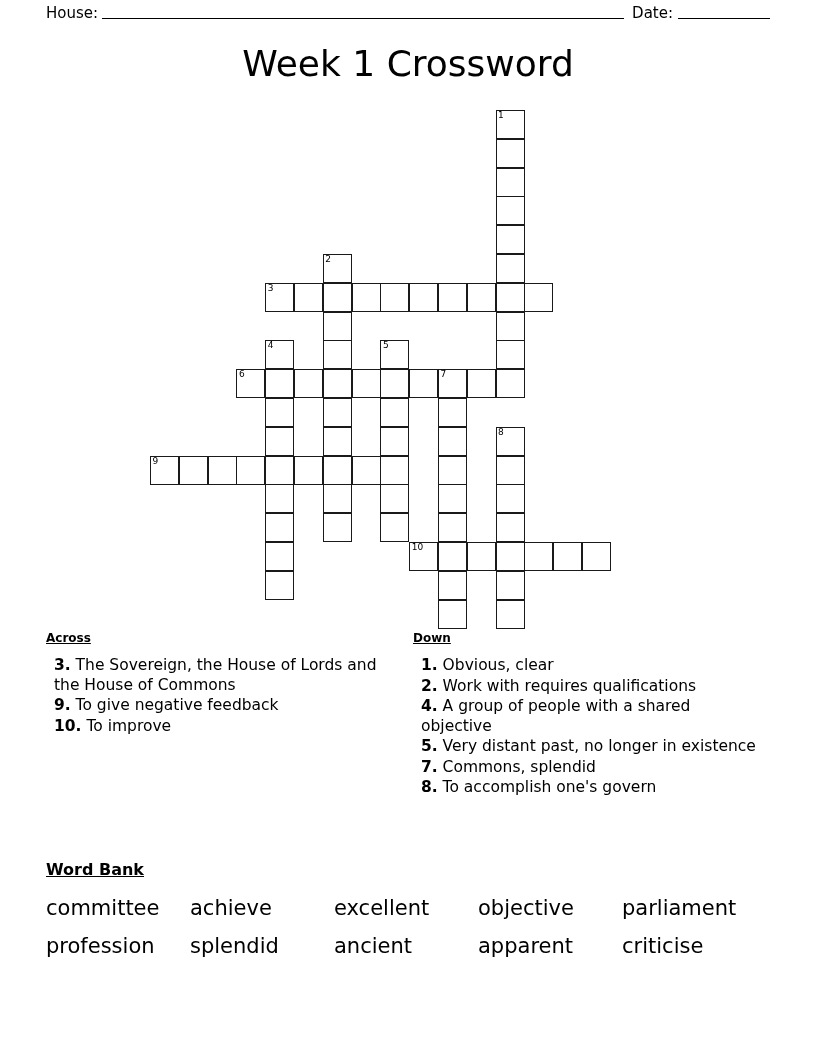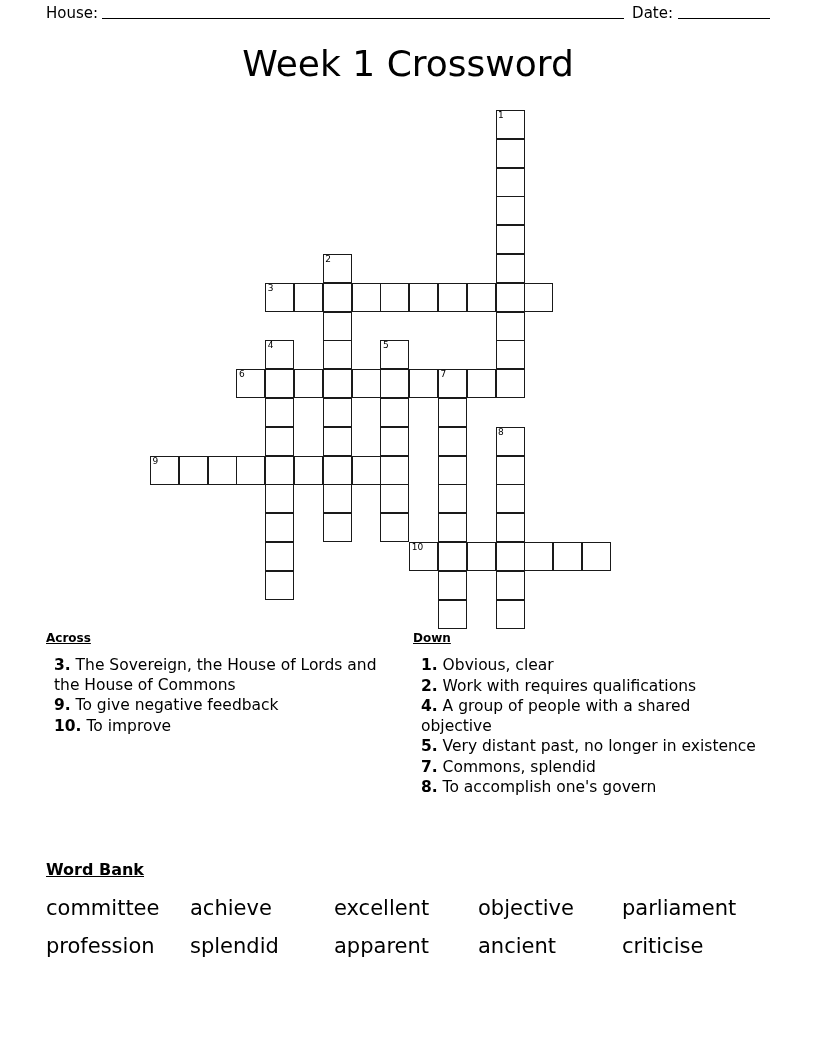--- a/index.html
+++ b/index.html
@@ -268,18 +268,18 @@
       <div class="wb-row">
         <span class="wb-word">committee</span>
         <span class="wb-word">achieve</span>
         <span class="wb-word">excellent</span>
         <span class="wb-word">objective</span>
         <span class="wb-word">parliament</span>
       </div>
       <div class="wb-row">
         <span class="wb-word">profession</span>
         <span class="wb-word">splendid</span>
+        <span class="wb-word">ancient</span>
         <span class="wb-word">apparent</span>
-        <span class="wb-word">ancient</span>
         <span class="wb-word">criticise</span>
       </div>
     </div>
 </div>
 
 </body></html>

